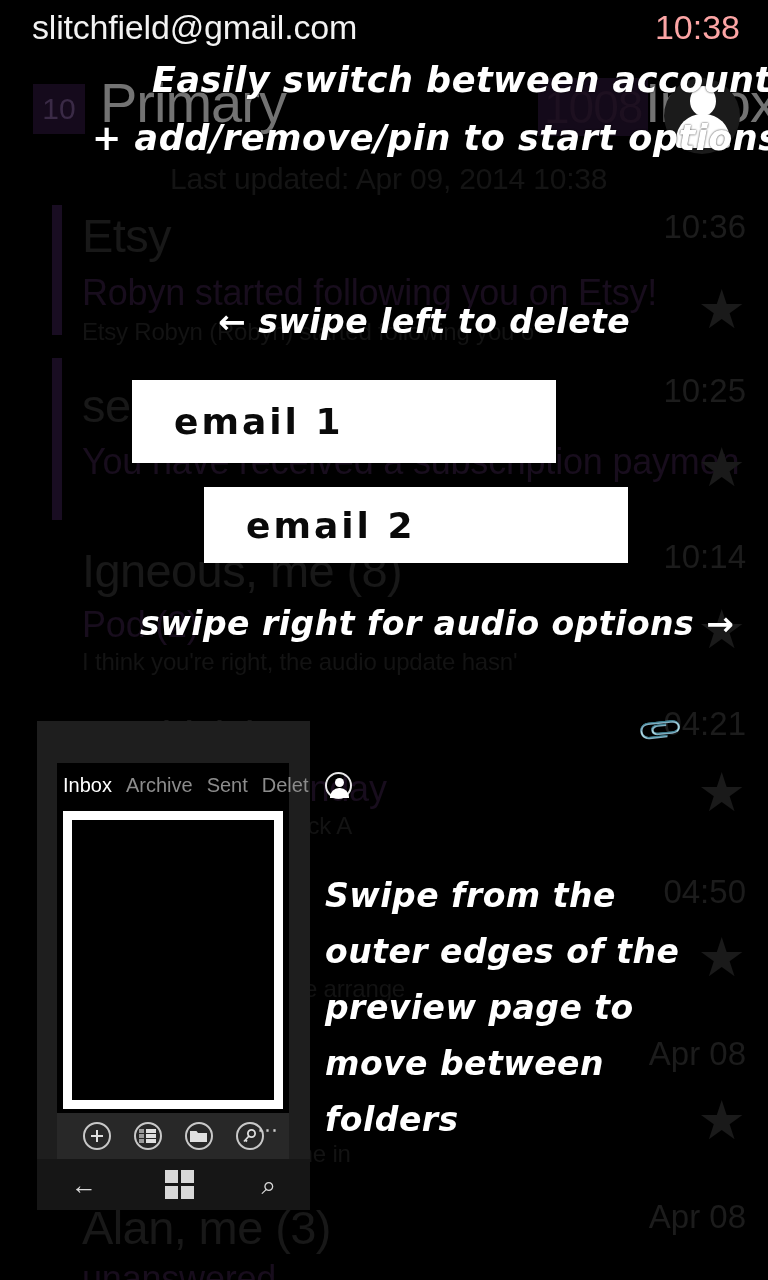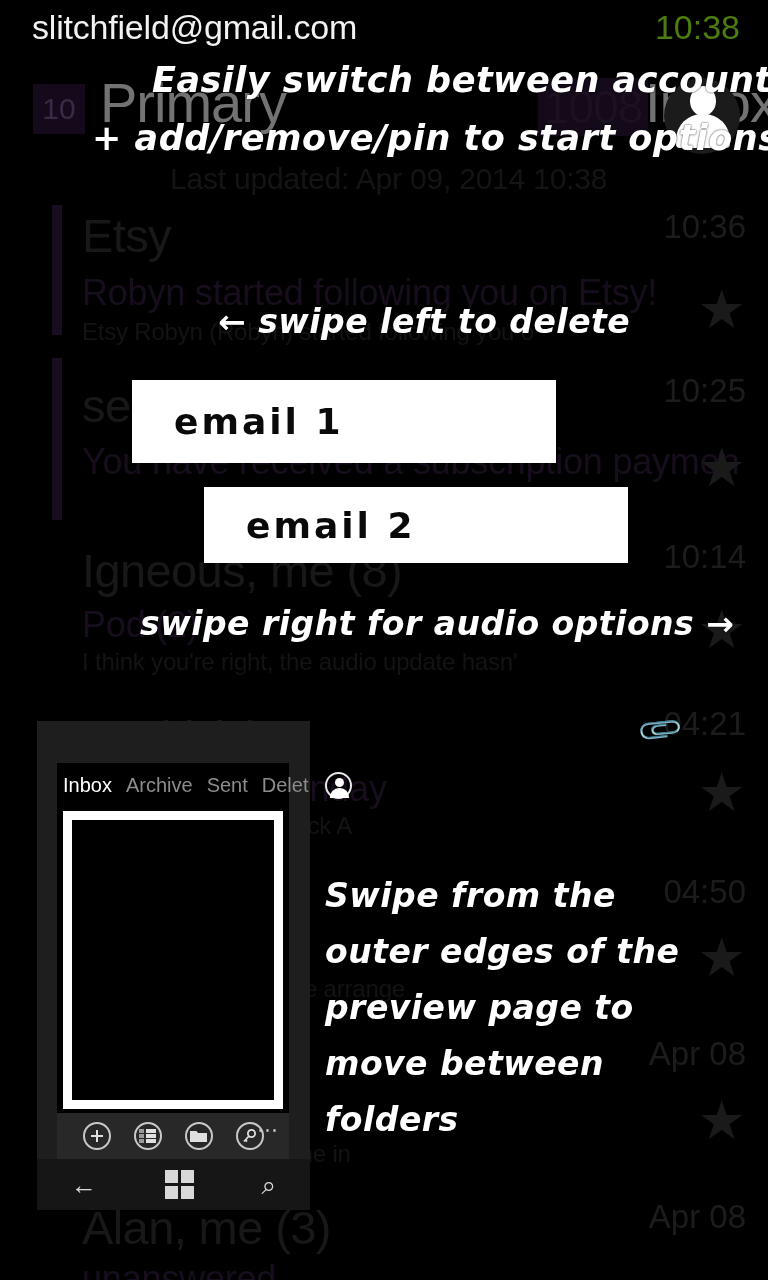--- a/index.html
+++ b/index.html
@@ -12,21 +12,21 @@
   #screen { position:relative; width:768px; height:1280px; background:#000; overflow:hidden; }
 
   
   .statusbar { position:absolute; left:0; top:0; width:768px; height:58px; }
   .status-account {
     position:absolute; left:32px; top:8px;
     font-size:34px; color:#f2f2f2; font-weight:400; letter-spacing:-0.2px;
   }
   .status-clock {
     position:absolute; right:28px; top:8px;
-    font-size:34px; color:#4d7c0f; font-weight:400;
+    font-size:34px; color:#fca5a5; font-weight:400;
   }
 
   
   .app-bg { position:absolute; left:0; top:0; width:768px; height:1280px; }
 
   .pivot-row { position:absolute; left:0; top:82px; width:676px; height:58px; }
   .pivot-badge {
     position:absolute; left:33px; top:2px; width:52px; height:50px;
     background:#150a1c; color:#3a2a46;
     font-size:30px; text-align:center; line-height:50px;

